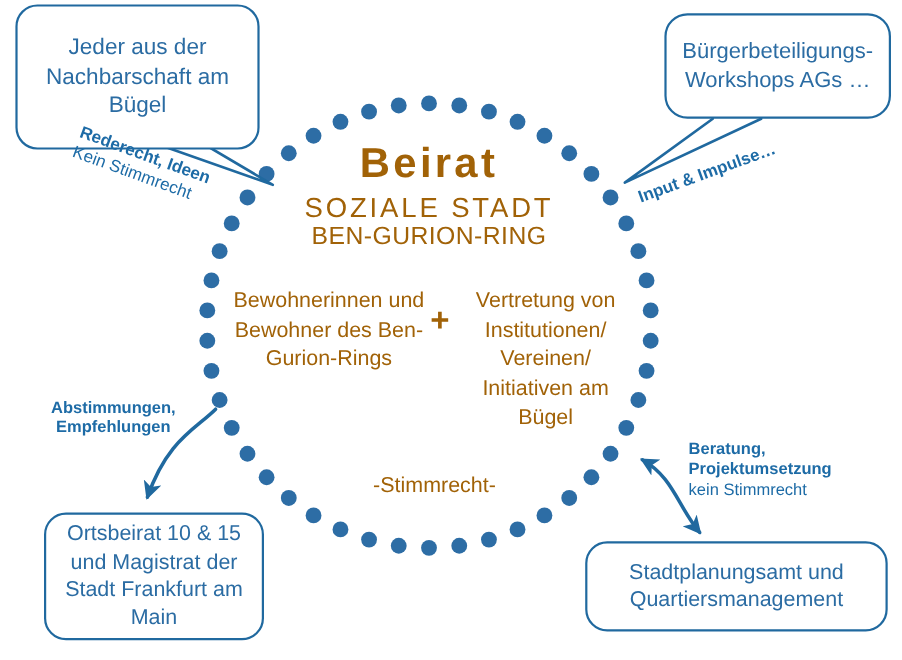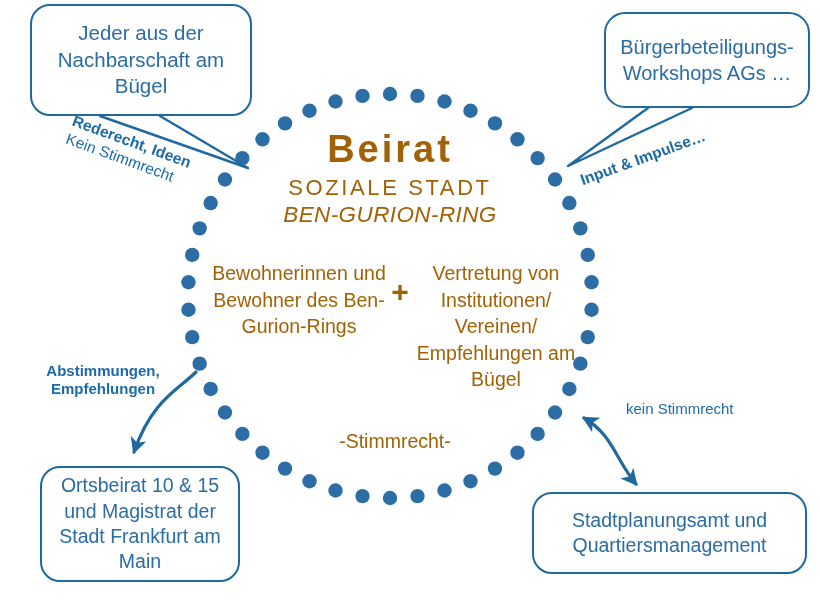--- a/index.html
+++ b/index.html
@@ -39,39 +39,39 @@
     background: #ffffff;
     color: #2b6ca3;
     display: flex;
     align-items: center;
     justify-content: center;
     text-align: center;
     line-height: 1.30;
   }
   .bubble .txt { display: block; padding: 0 10px; }
 
-  #bubble-neighbourhood { left: 30px;  top: 4px;   width: 222px; height: 112px; font-size: 20.5px; }
+  #bubble-neighbourhood { left: 14px;  top: 4px;   width: 222px; height: 132px; font-size: 20.5px; }
   #bubble-workshops     { left: 604px; top: 12px;  width: 206px; height: 96px;  font-size: 20px; border-radius: 21px;   }
   #bubble-ortsbeirat    { left: 40px;  top: 466px; width: 200px; height: 116px; font-size: 19.5px; }
   #bubble-stadtplanung  { left: 532px; top: 492px; width: 275px; height: 82px;  font-size: 19.5px; }
 
   
   .center-text { position: absolute; color: #a16207; text-align: center; }
 
   #title-beirat {
     left: 240px; top: 128px; width: 300px;
     font-size: 38px; font-weight: bold; letter-spacing: 3px;
   }
   #title-soziale {
     left: 240px; top: 175px; width: 300px;
-    font-size: 22px; letter-spacing: 2.6px;
+    font-size: 25px; letter-spacing: 2.6px;
   }
   #title-ring {
     left: 240px; top: 202px; width: 300px;
-    font-size: 22.5px; letter-spacing: 0.4px; font-style: italic;
+    font-size: 22.5px; letter-spacing: 0.4px;
   }
   #col-bewohner {
     left: 206px; top: 260px; width: 186px;
     font-size: 19.5px; line-height: 1.36;
   }
   #col-vertretung {
     left: 412px; top: 260px; width: 168px;
     font-size: 19.5px; line-height: 1.36;
   }
   #plus-sign {
@@ -200,35 +200,36 @@
     <div class="center-text" id="title-beirat">Beirat</div>
 
     <div class="center-text" id="title-soziale">SOZIALE STADT</div>
 
     <div class="center-text" id="title-ring">BEN-GURION-RING</div>
 
     <div class="center-text" id="col-bewohner">Bewohnerinnen und Bewohner des Ben-Gurion-Rings</div>
 
     <div class="center-text" id="plus-sign">+</div>
 
-    <div class="center-text" id="col-vertretung">Vertretung von Institutionen/ Vereinen/ Empfehlungen am Bügel</div>
+    <div class="center-text" id="col-vertretung">Vertretung von Institutionen/ Vereinen/ Initiativen am Bügel</div>
 
     <div class="center-text" id="stimmrecht">-Stimmrecht-</div>
 
     <div class="annot" id="annot-rederecht">
       <span class="b">Rederecht, Ideen</span>
       <span class="n">Kein Stimmrecht</span>
     </div>
 
     <div class="annot" id="annot-input">
       <span class="b">Input &amp; Impulse…</span>
     </div>
 
     <div class="annot" id="annot-abstimmungen">
       <span class="b">Abstimmungen, Empfehlungen</span>
     </div>
 
     <div class="annot" id="annot-beratung">
+      <span class="b">Beratung, Projektumsetzung</span>
       <span class="n">kein Stimmrecht</span>
     </div>
 
   </div>
 </div>
 
 </body></html>

